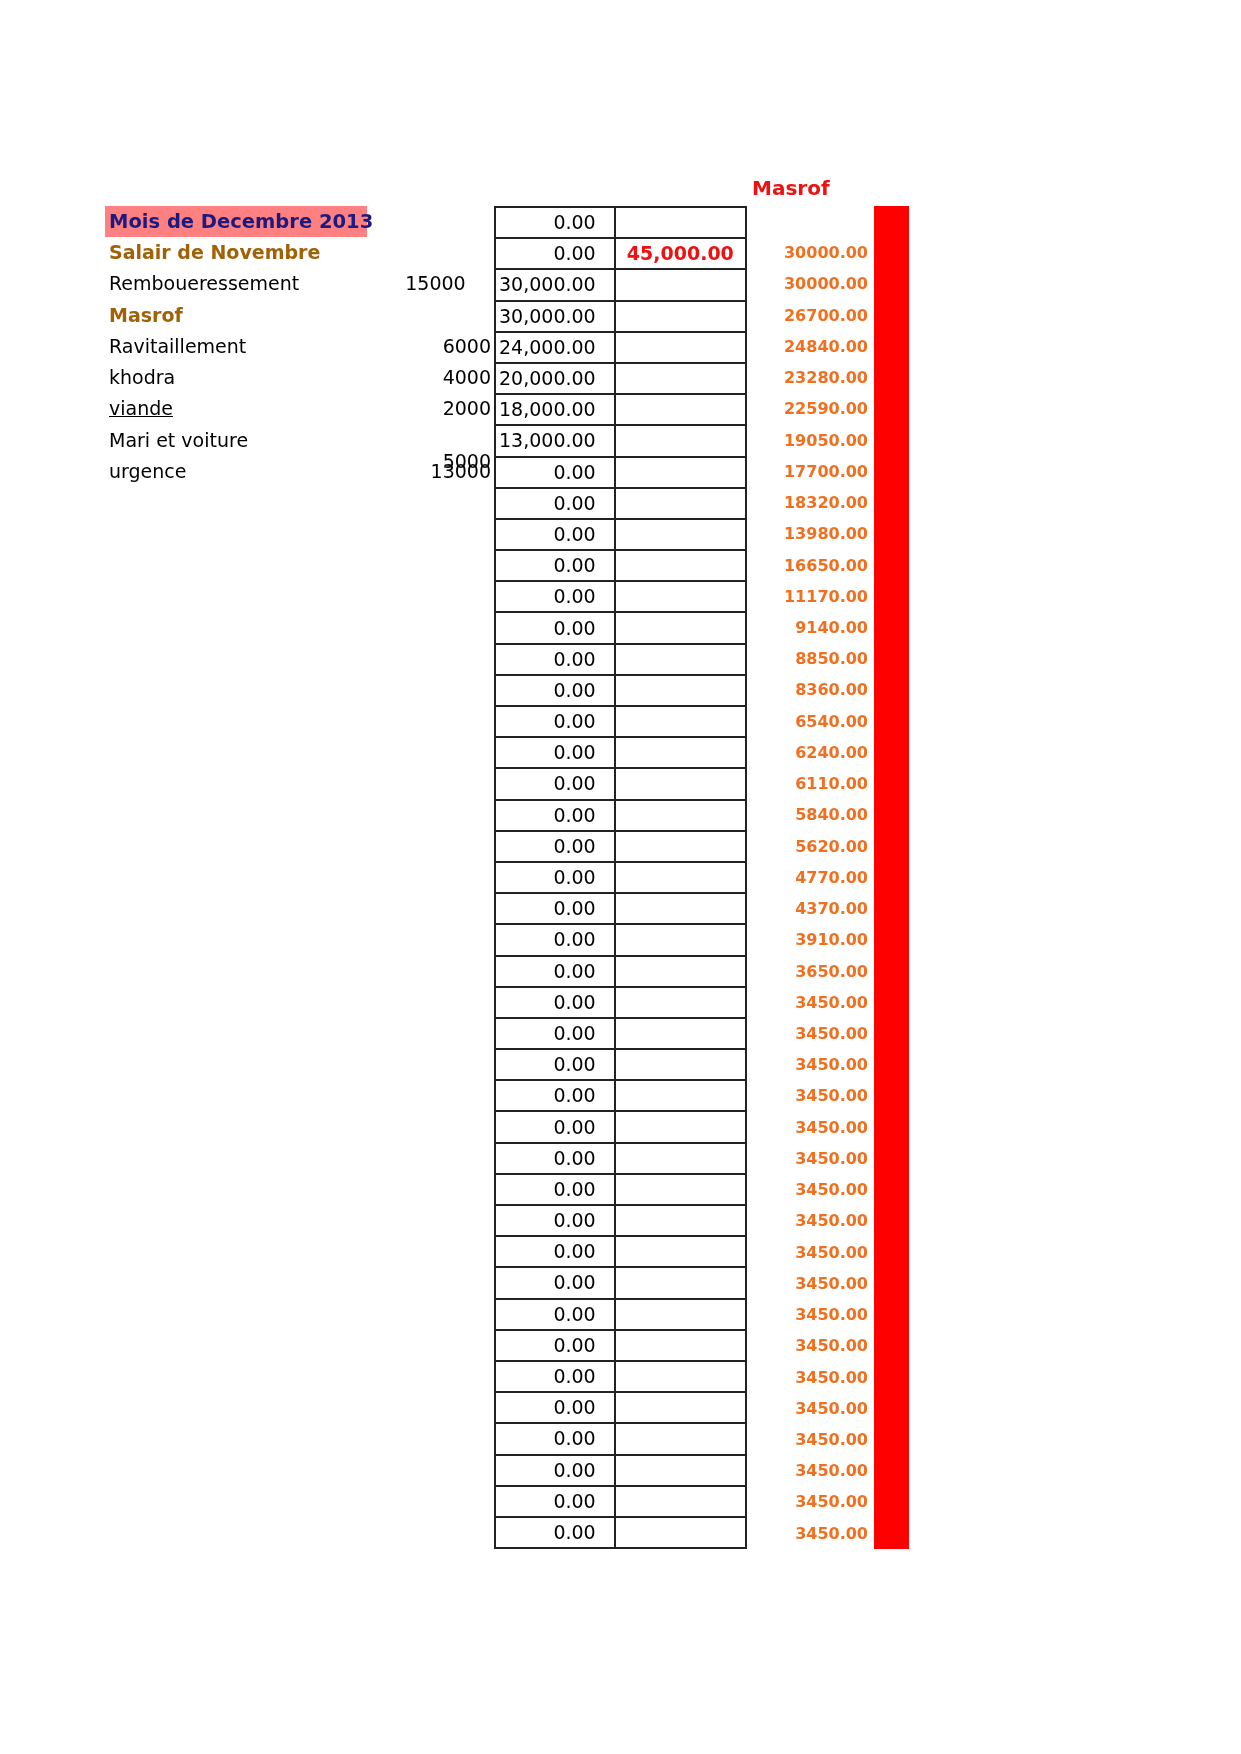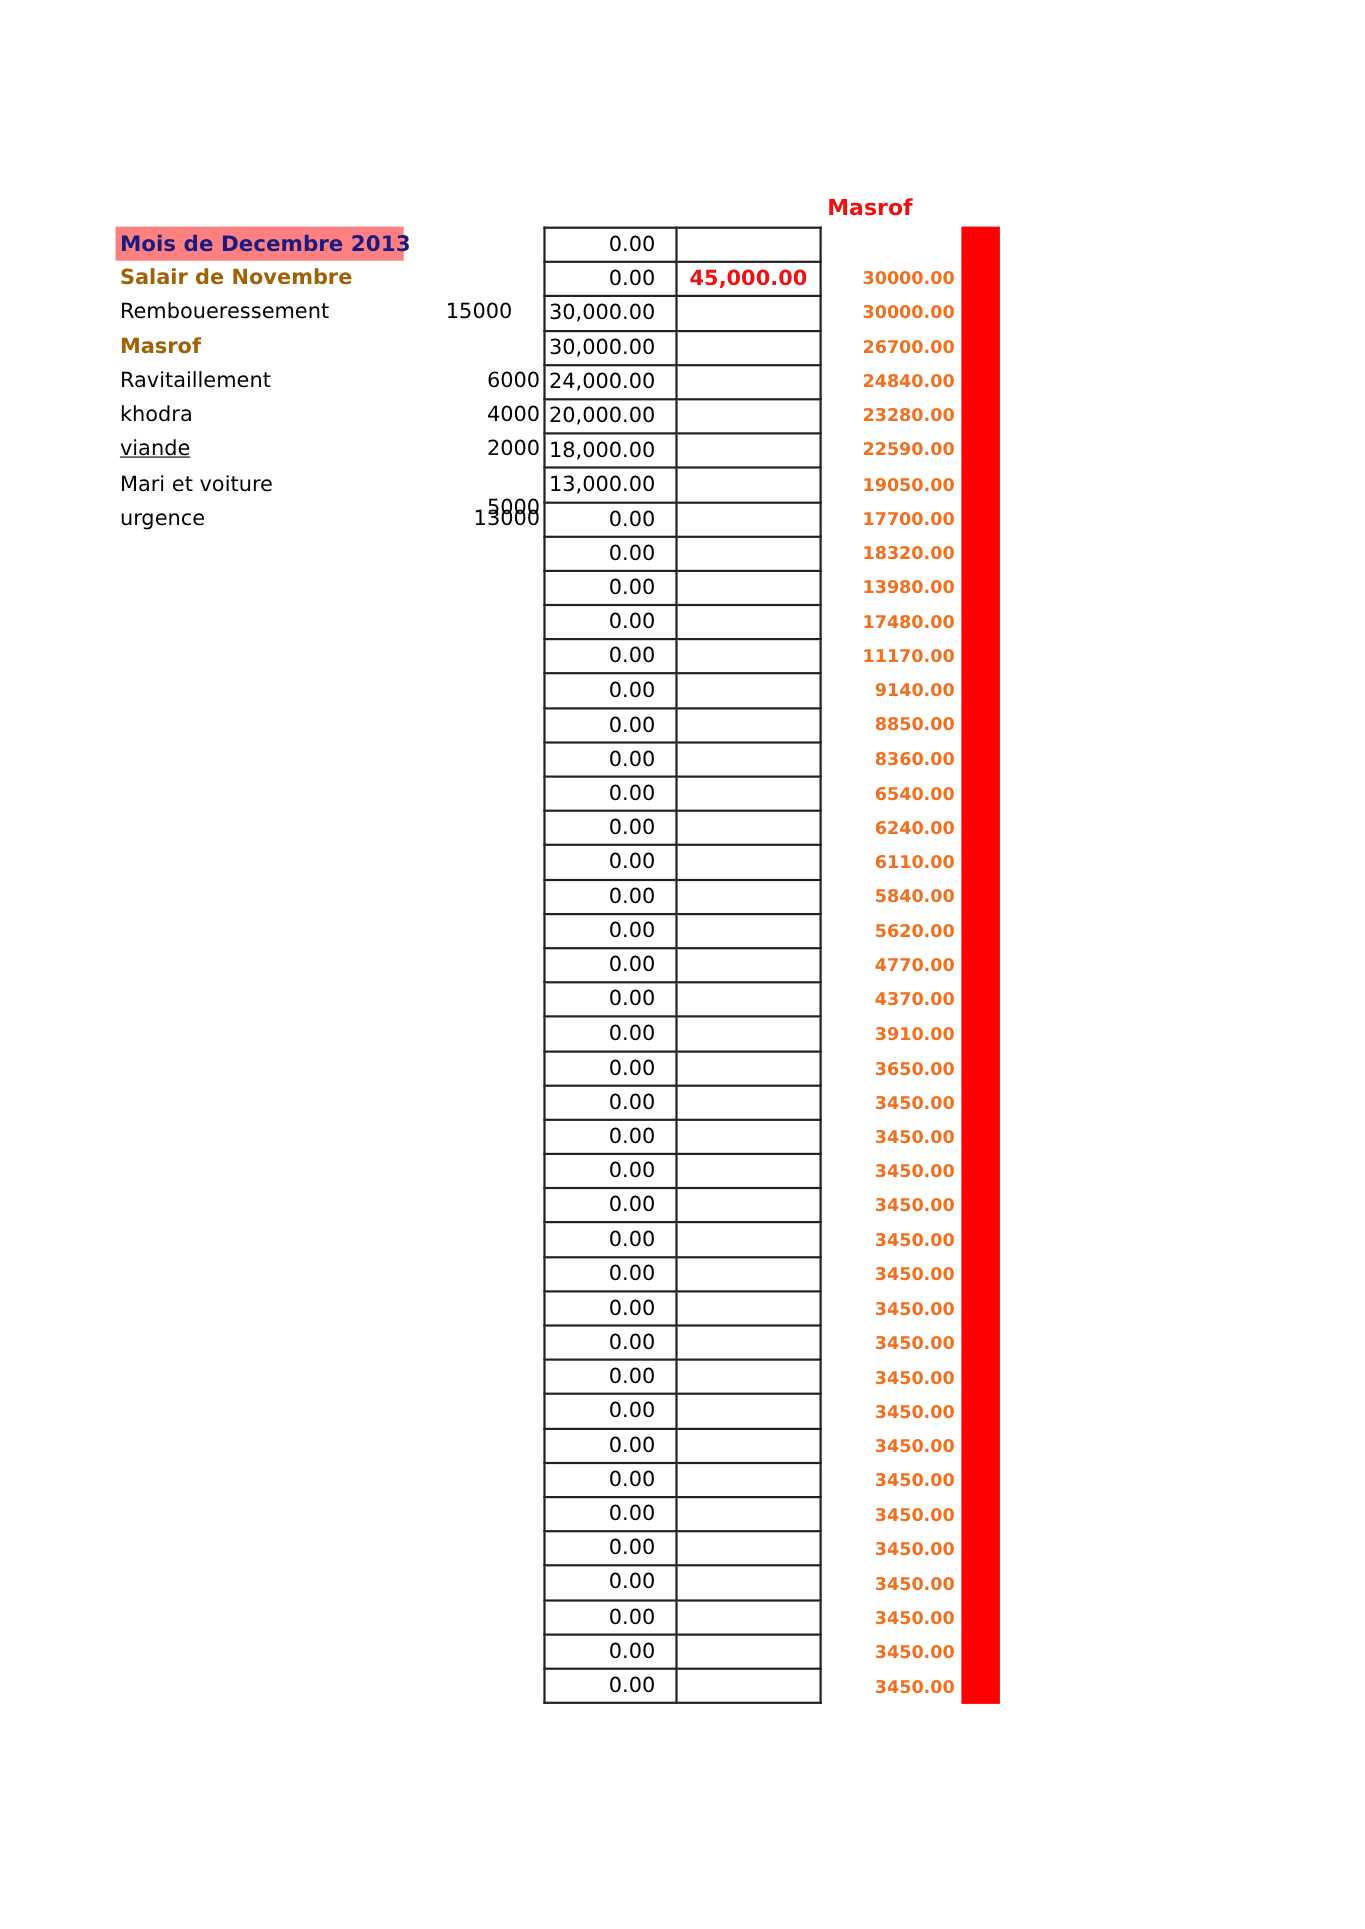--- a/index.html
+++ b/index.html
@@ -227,21 +227,21 @@
     <div class="abs orange" style="top: 237.23px;">30000.00</div>
     <div class="abs orange" style="top: 268.46px;">30000.00</div>
     <div class="abs orange" style="top: 299.69px;">26700.00</div>
     <div class="abs orange" style="top: 330.92px;">24840.00</div>
     <div class="abs orange" style="top: 362.15px;">23280.00</div>
     <div class="abs orange" style="top: 393.38px;">22590.00</div>
     <div class="abs orange" style="top: 424.61px;">19050.00</div>
     <div class="abs orange" style="top: 455.84px;">17700.00</div>
     <div class="abs orange" style="top: 487.07px;">18320.00</div>
     <div class="abs orange" style="top: 518.3px;">13980.00</div>
-    <div class="abs orange" style="top: 549.53px;">17480.00</div>
+    <div class="abs orange" style="top: 549.53px;">16650.00</div>
     <div class="abs orange" style="top: 580.76px;">11170.00</div>
     <div class="abs orange" style="top: 611.99px;">9140.00</div>
     <div class="abs orange" style="top: 643.22px;">8850.00</div>
     <div class="abs orange" style="top: 674.45px;">8360.00</div>
     <div class="abs orange" style="top: 705.68px;">6540.00</div>
     <div class="abs orange" style="top: 736.91px;">6240.00</div>
     <div class="abs orange" style="top: 768.14px;">6110.00</div>
     <div class="abs orange" style="top: 799.37px;">5840.00</div>
     <div class="abs orange" style="top: 830.6px;">5620.00</div>
     <div class="abs orange" style="top: 861.83px;">4770.00</div>

